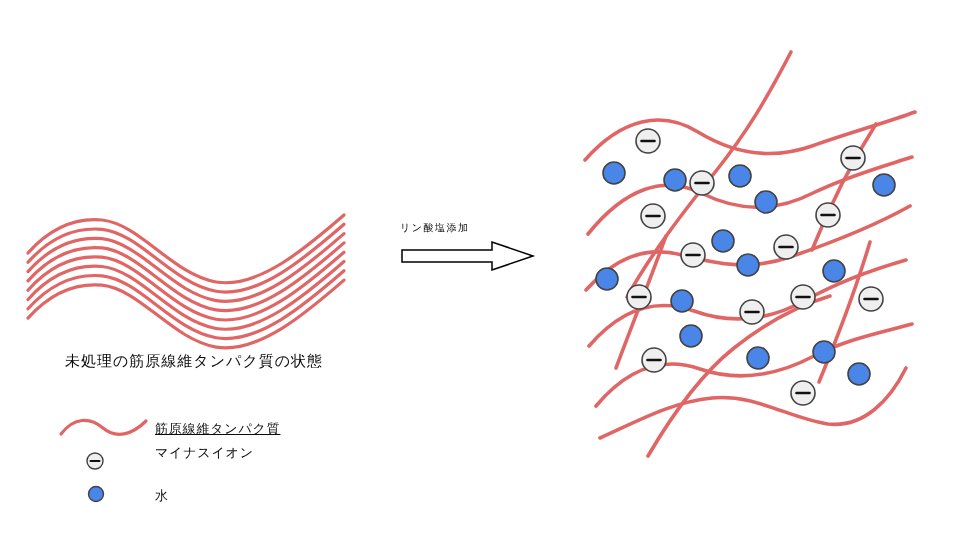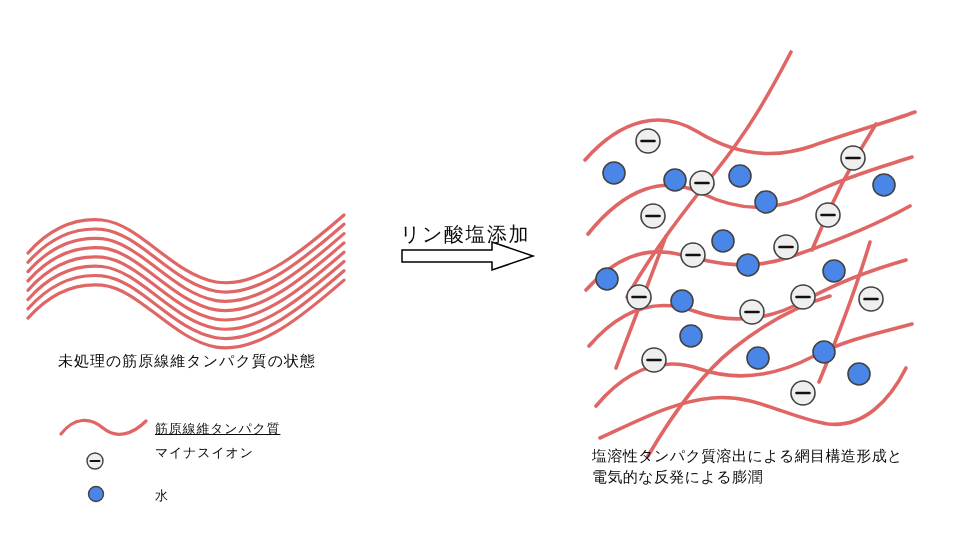--- a/index.html
+++ b/index.html
@@ -13,25 +13,25 @@
   }
   #scene{position:absolute;left:0;top:0;}
   .caption{
     position:absolute;
     font-size:15px;
     font-weight:500;
     letter-spacing:1px;
     line-height:21px;
     white-space:nowrap;
   }
-  .caption-left{left:58px;top:350px;}
+  .caption-left{left:65px;top:350px;}
   .caption-right{left:592px;top:445px;white-space:normal;width:340px;letter-spacing:0.4px;}
   .arrow-label{
     position:absolute;left:400px;top:221px;
-    font-size:20px;font-weight:500;letter-spacing:1.5px;white-space:nowrap;
+    font-size:10px;font-weight:500;letter-spacing:1.5px;white-space:nowrap;
   }
   .legend-label{
     position:absolute;left:155px;
     font-size:13px;font-weight:500;letter-spacing:0.8px;white-space:nowrap;
   }
   .legend-label.l1{top:420px;text-decoration:underline;}
   .legend-label.l2{top:444px;}
   .legend-label.l3{top:487px;}
 </style>
 </head>
@@ -103,22 +103,18 @@
       <path d="M61,434 C74,417 90,417 103,428 C116,439 132,435 146,421" fill="none" stroke="#E06666" stroke-width="3.2" stroke-linecap="round"></path>
       <circle cx="95" cy="461" r="8" fill="#EFEFEF" stroke="#434343" stroke-width="1.4"></circle>
       <line x1="90.5" y1="461" x2="99.5" y2="461" stroke="#111111" stroke-width="2" stroke-linecap="round"></line>
       <circle cx="96" cy="494" r="7.5" fill="#4A86E8" stroke="#434343" stroke-width="1.4"></circle>
     </svg>
 
   <div class="caption caption-left">未処理の筋原線維タンパク質の状態</div>
 
   <div class="arrow-label">リン酸塩添加</div>
 
-  <div class="caption caption-right">
-    <span>塩溶性タンパク質溶出による網目構造形成と</span><br>
-    <span>電気的な反発による膨潤</span>
-  </div>
 
   <div class="legend-label l1">筋原線維タンパク質</div>
   <div class="legend-label l2">マイナスイオン</div>
   <div class="legend-label l3">水</div>
 
 </div>
 
 </body></html>

